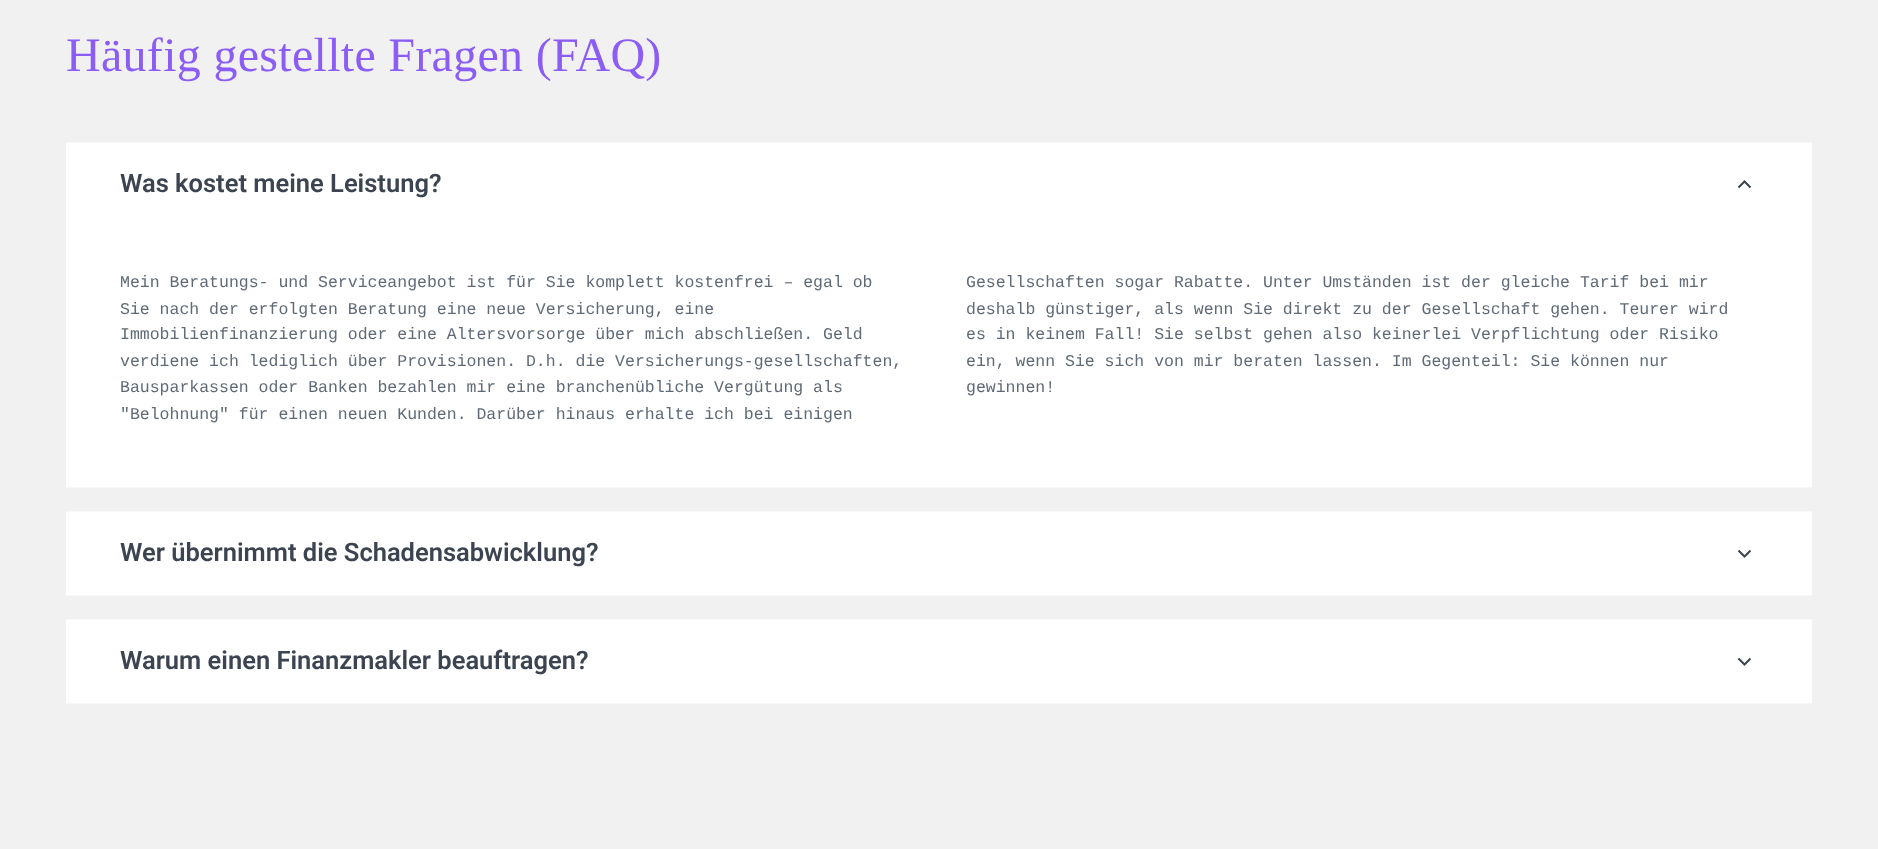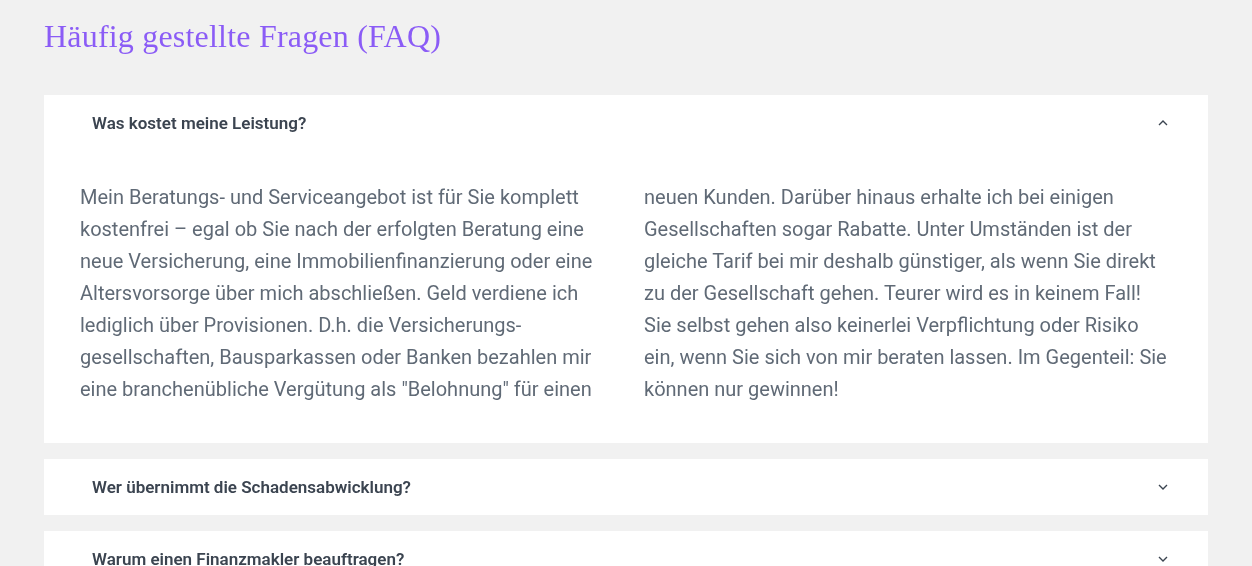--- a/index.html
+++ b/index.html
@@ -31,44 +31,44 @@
       display: flex;
       align-items: center;
       justify-content: space-between;
       padding: 18px 36px;
       cursor: pointer;
     }
     .accordion-question {
       font-size: 17px;
       font-weight: 600;
       color: #3b4450;
-      margin-left: 12px;
     }
     .accordion-icon {
       flex-shrink: 0;
       width: 18px;
       height: 18px;
       display: flex;
       align-items: center;
       justify-content: center;
     }
     .accordion-icon svg {
       width: 16px;
       height: 16px;
       stroke: #3b4450;
       stroke-width: 2;
       fill: none;
     }
     .accordion-body {
       padding: 30px 36px 38px 36px;
       column-count: 2;
       column-gap: 36px;
-      font-size: 20px;
+      font-size: 11px;
       line-height: 1.6;
       color: #606a76;
+      font-family: Liberation Mono, monospace;
     }
   </style>
 </head>
 <body>
 
 <h1 class="page-title">Häufig gestellte Fragen (FAQ)</h1>
 
 <div class="accordion">
 
   <div class="accordion-item">

